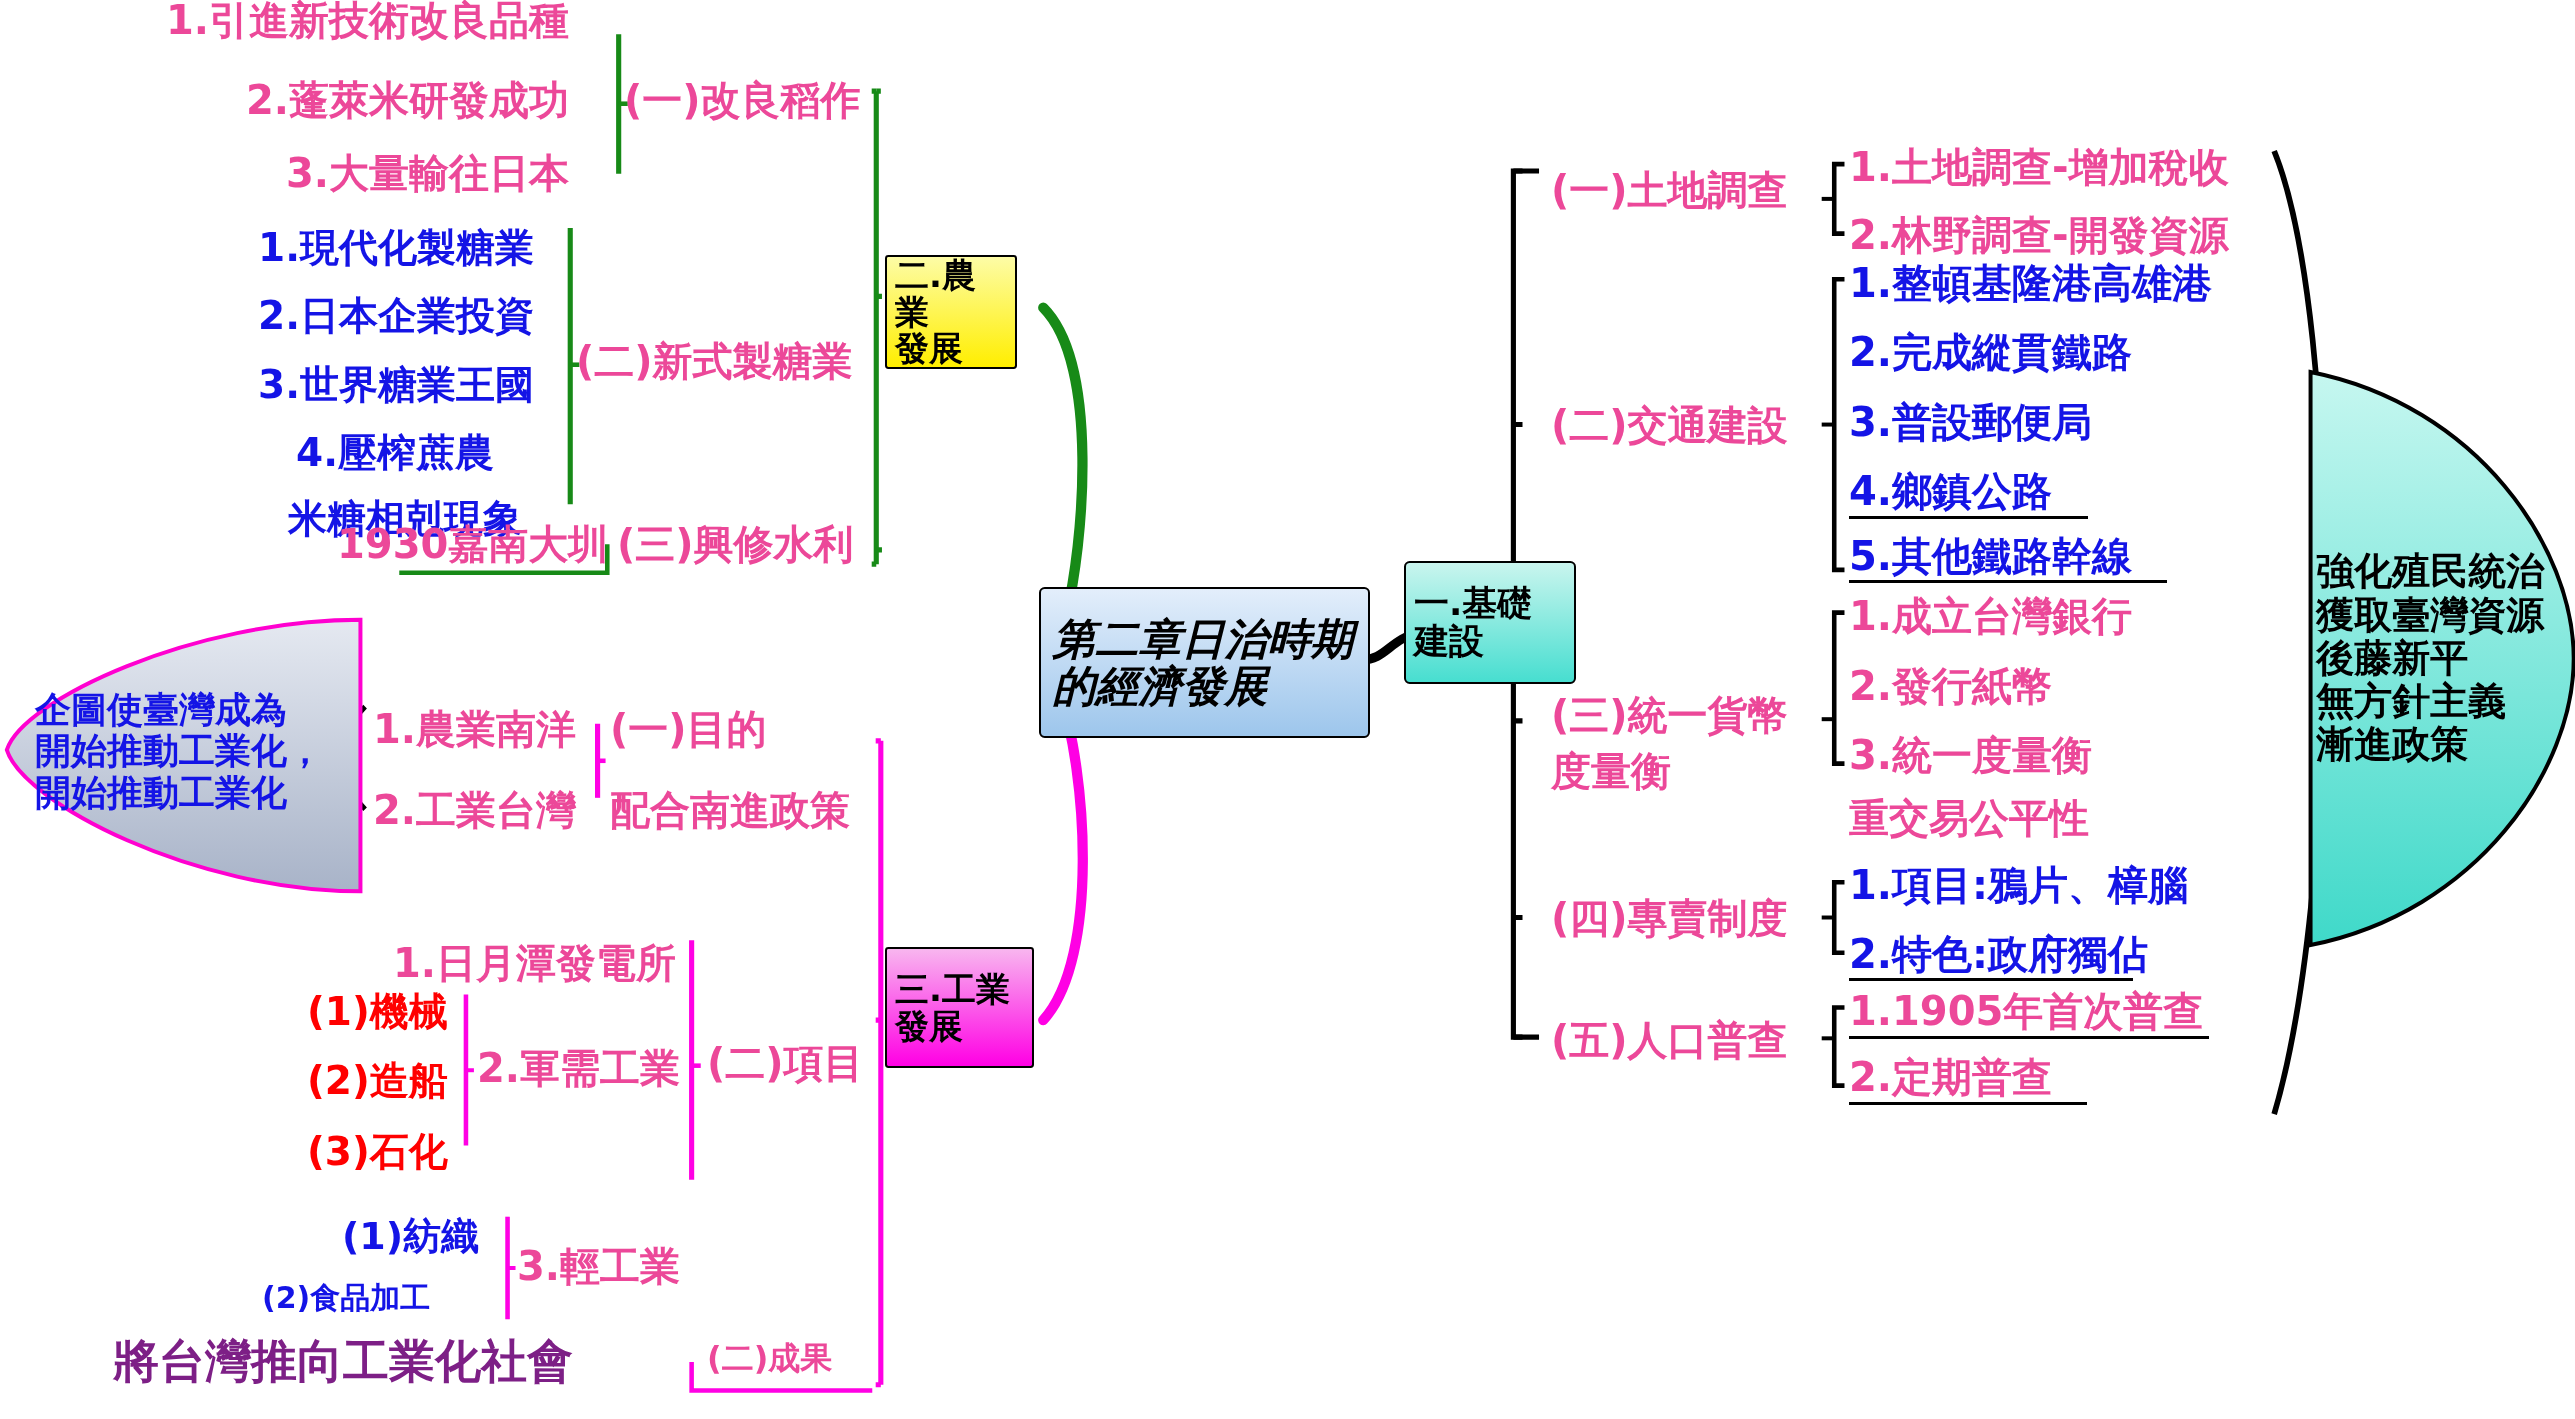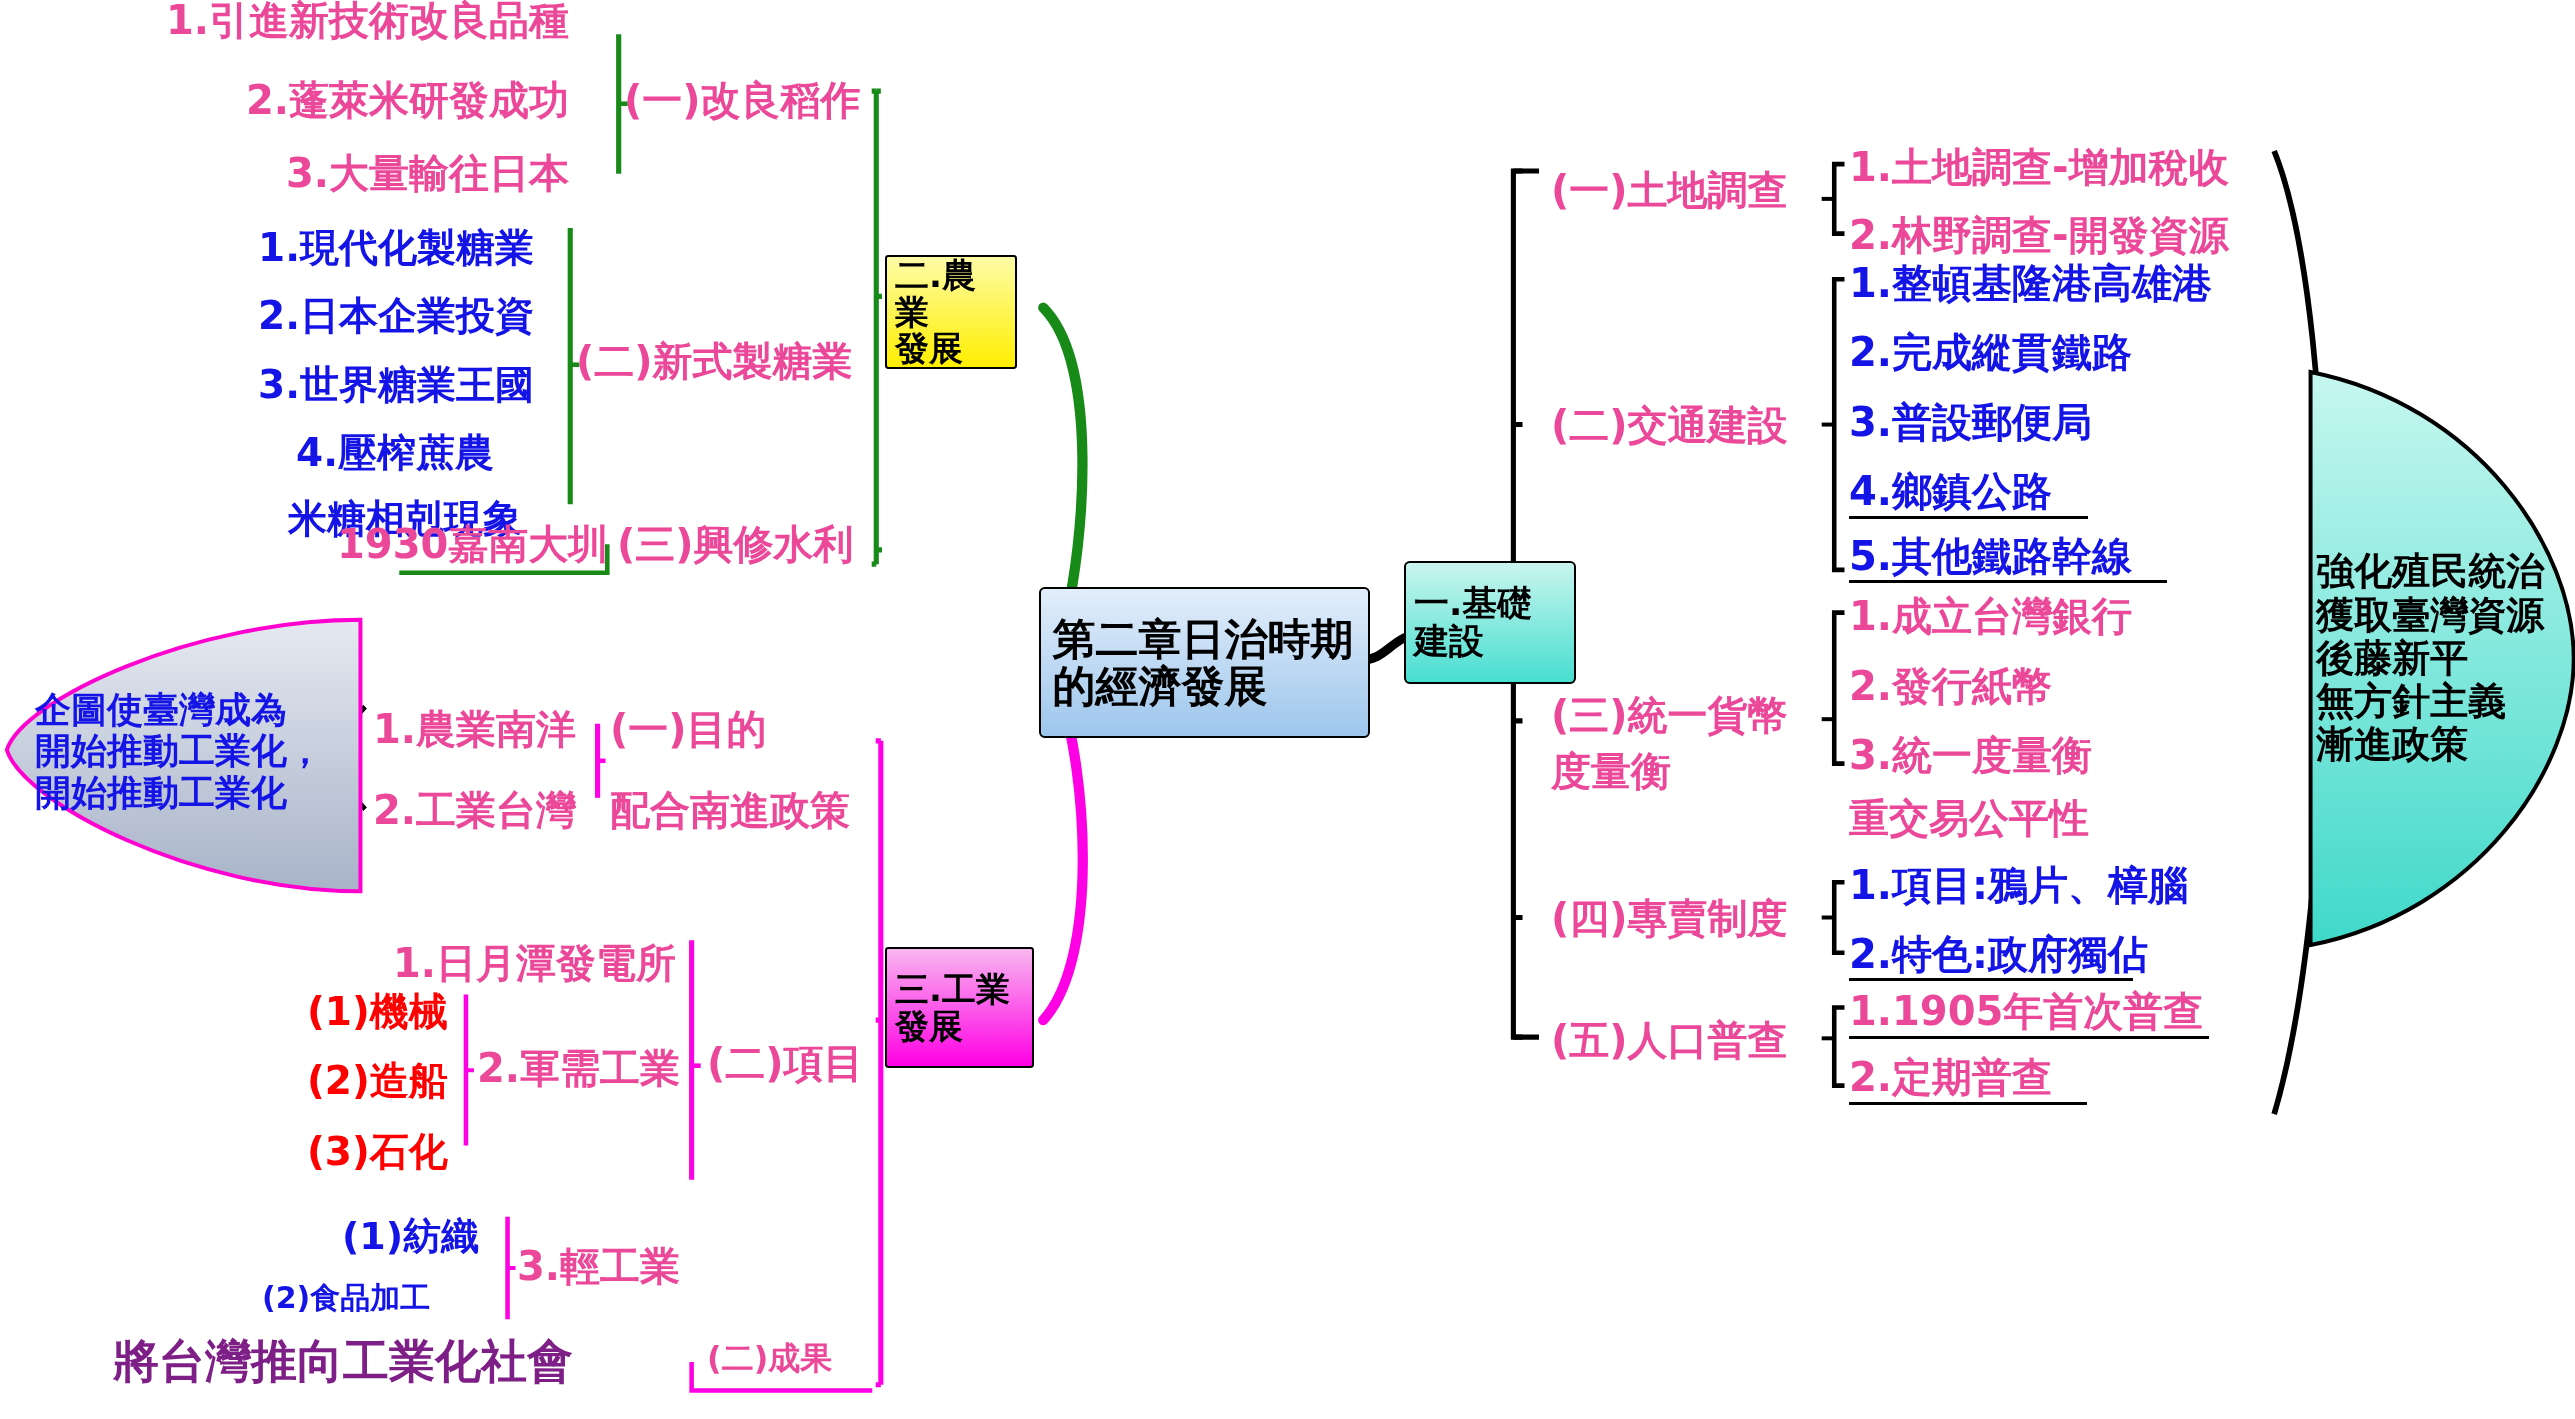--- a/index.html
+++ b/index.html
@@ -85,21 +85,21 @@
     <path d="M817 1878 h14" stroke="#ff00e4" stroke-width="7" fill="none"></path>
 
     <path d="M890 2135 L890 2315" stroke="#ff00e4" stroke-width="8" fill="none"></path>
     <path d="M890 2225 h14" stroke="#ff00e4" stroke-width="7" fill="none"></path>
 
     <path d="M1213 2390 L1213 2440 L1530 2440" stroke="#ff00e4" stroke-width="8" fill="none"></path>
 
     <path d="M640 1240 C 610 1270, 610 1300, 608 1330 C 610 1360, 610 1390, 640 1420" stroke="#000" stroke-width="9" fill="none"></path>
   </svg>
 
-  <div class="node" id="central" style="left:1039px;top:587px;width:331px;height:151px;font-size:43px;padding:8px 11.4px;flex-direction:column;align-items:flex-start;justify-content:center;">
+  <div class="node" id="central" style="left:1039px;top:587px;width:331px;height:151px;font-size:43px;padding:8px 11.4px;flex-direction:column;align-items:flex-start;justify-content:center;font-style:italic;">
     <span>第二章日治時期</span>
     <span>的經濟發展</span>
   </div>
 
   <div class="node" id="n-infra" style="left:1404px;top:561px;width:172px;height:123px;font-size:35px;padding:1px 8px;flex-direction:column;align-items:flex-start;justify-content:center;">
     <span>一.基礎</span>
     <span>建設</span>
   </div>
 
   <div class="node" id="n-agri" style="left:885px;top:235px;width:132px;height:114px;font-size:34px;padding:4.6px 8px;flex-direction:column;align-items:flex-start;justify-content:center;margin-top:20px;">

